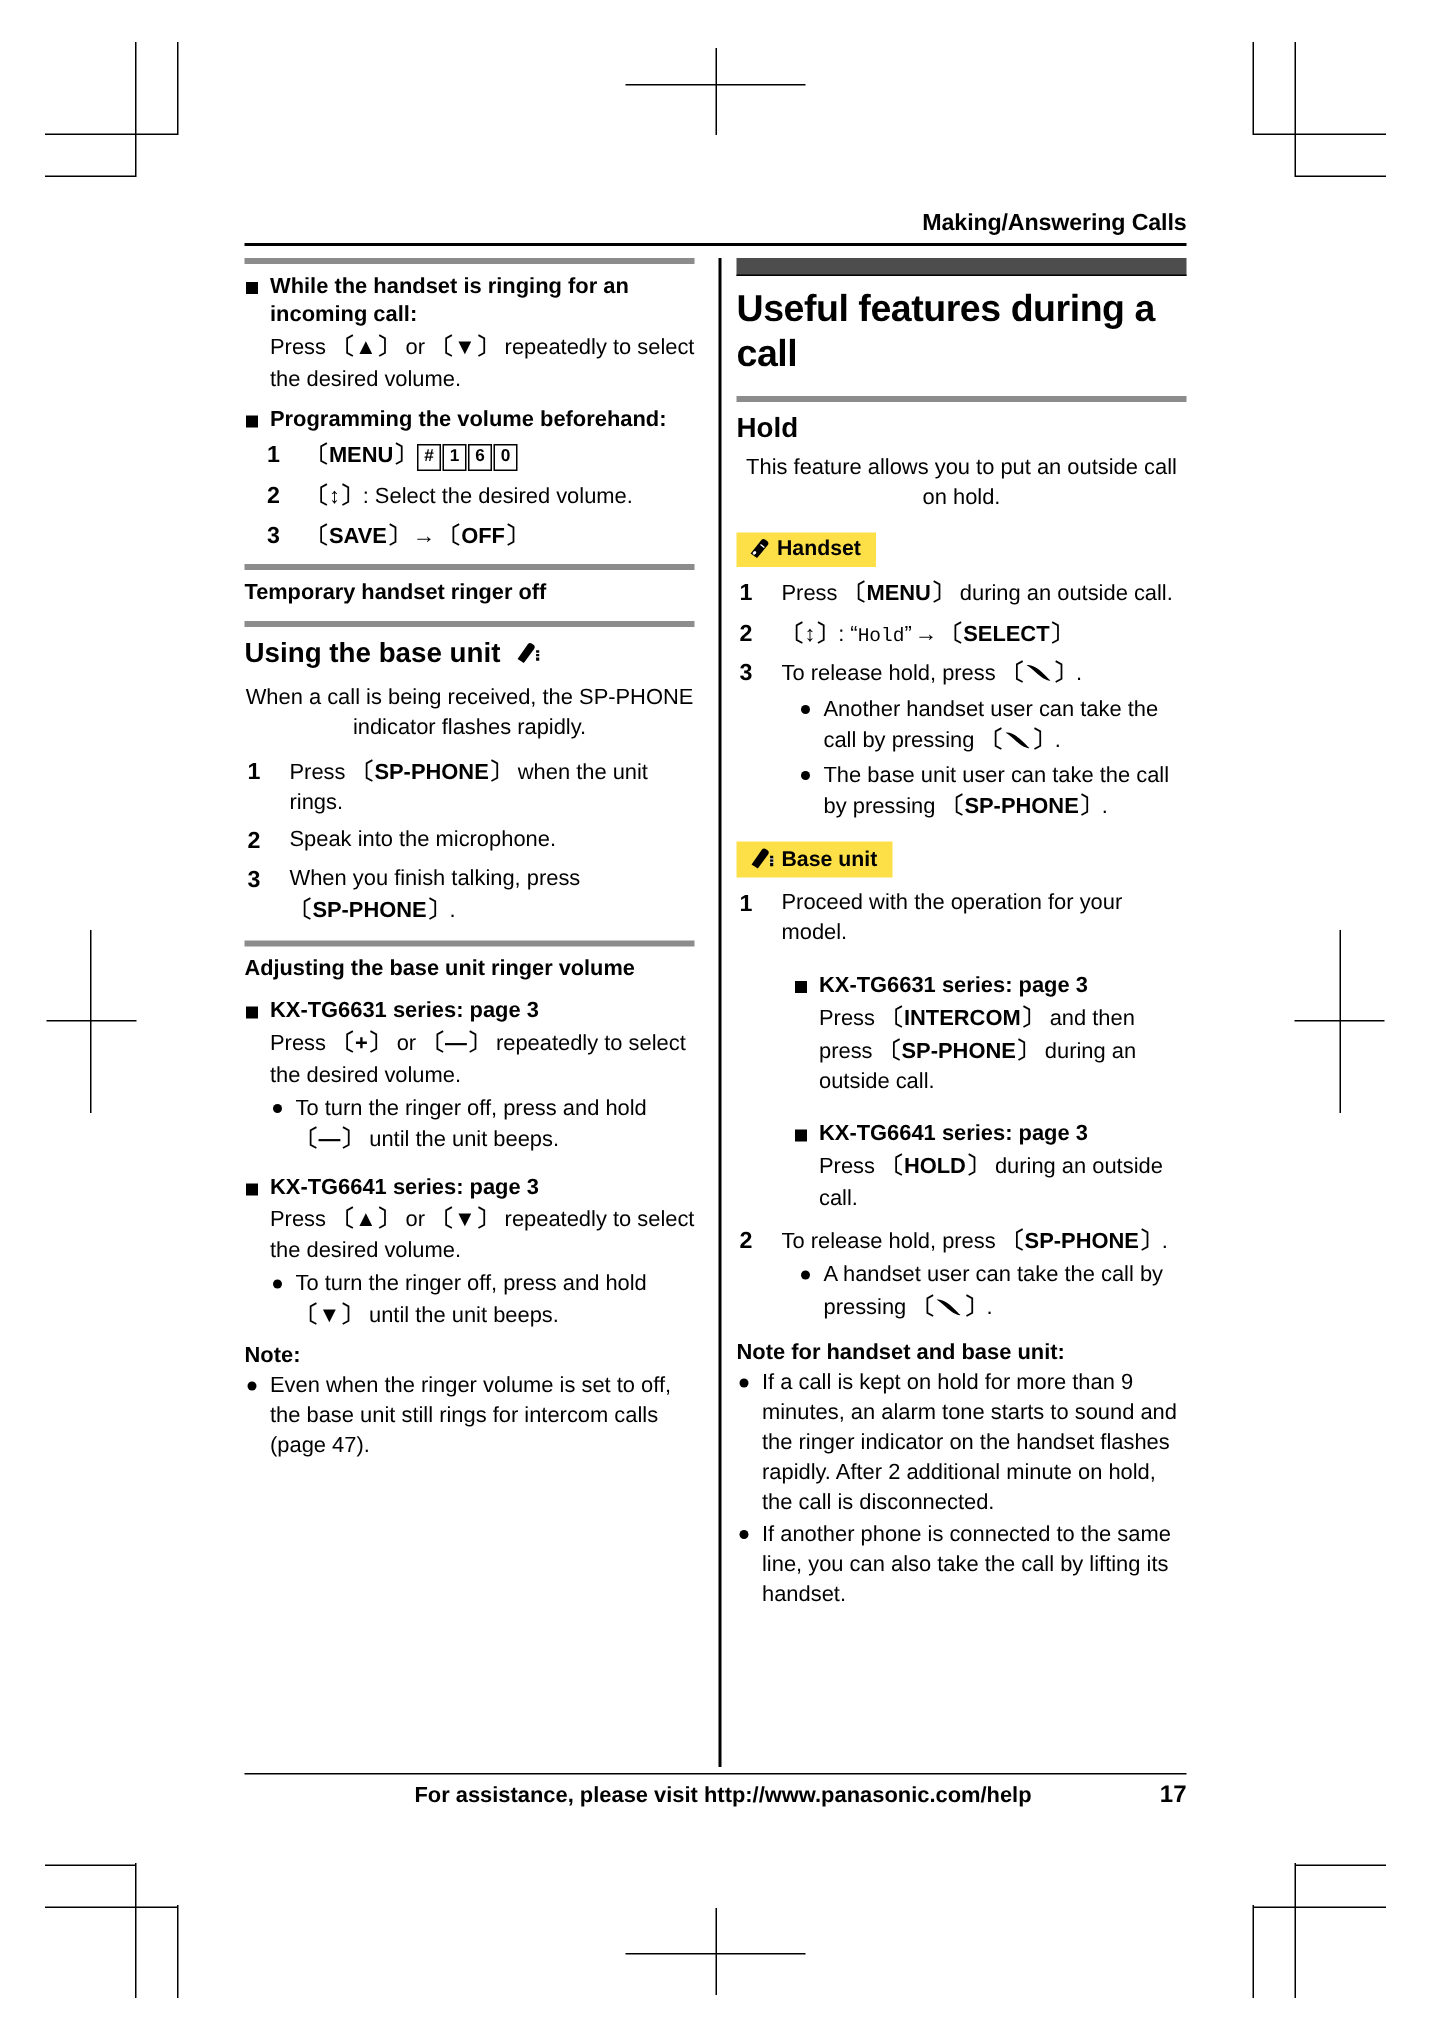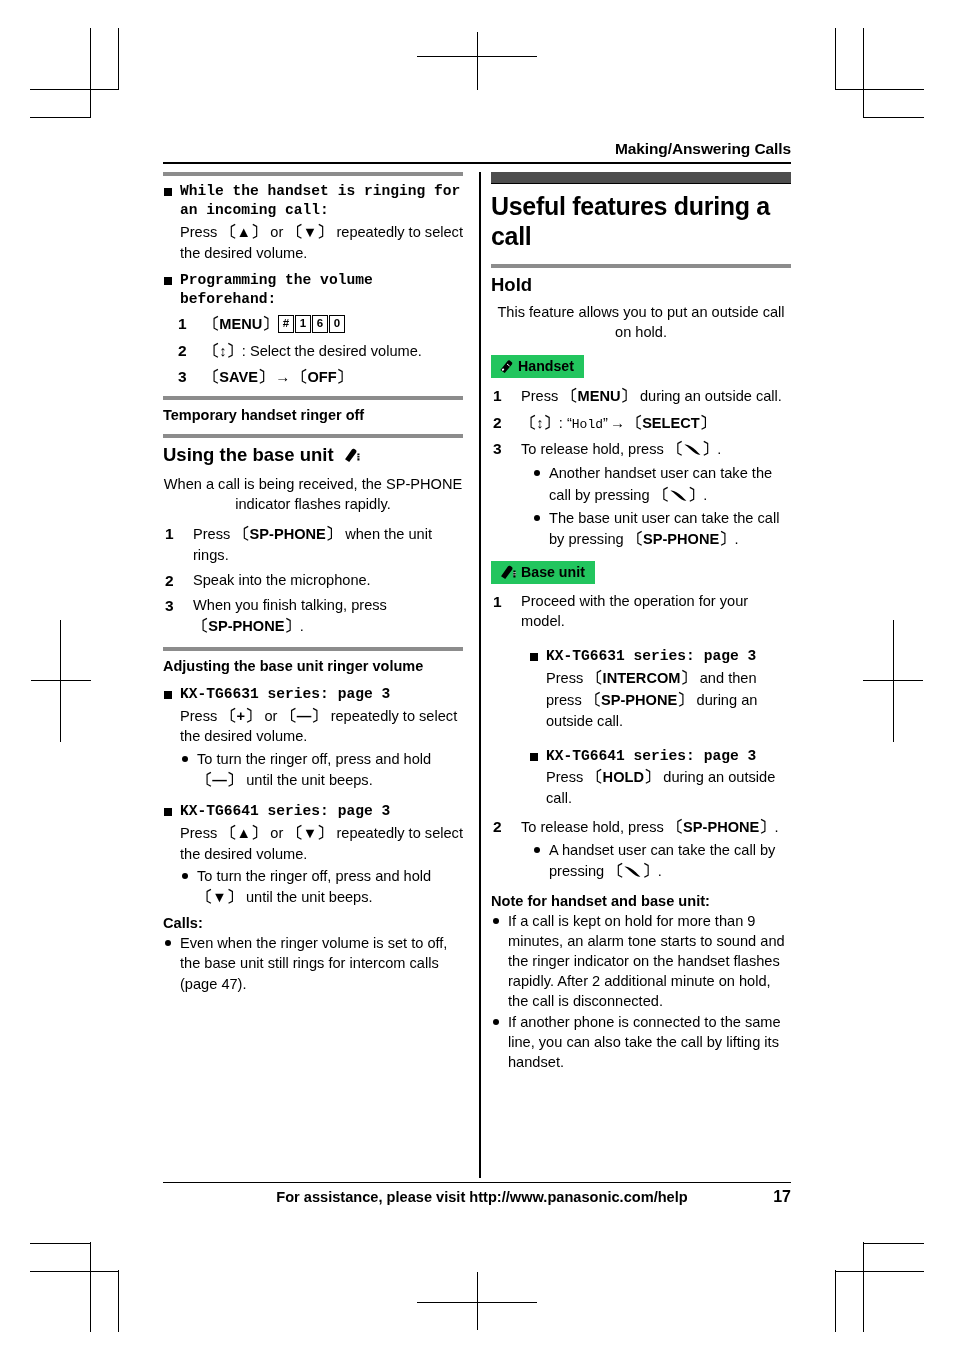--- a/index.html
+++ b/index.html
@@ -105,21 +105,20 @@
   }
 
   
   .sqitem { margin: 0 0 8px 0; }
   .sqhead {
     font-size: 14.6px;
     font-weight: bold;
     line-height: 1.35;
     position: relative;
     padding-left: 17px;
-    font-family: Liberation Mono, monospace;
   }
   .sqhead::before {
     content: "";
     position: absolute;
     left: 1px;
     top: 6px;
     width: 8px;
     height: 8px;
     background: #000;
   }
@@ -215,21 +214,21 @@
 
   
   .lcd {
     font-family: "Liberation Mono", "DejaVu Sans Mono", monospace;
     font-size: 13px;
   }
 
   
   .badge {
     display: inline-block;
-    background: #22c55e;
+    background: #fde047;
     font-size: 14.2px;
     font-weight: bold;
     padding: 3px 10px 3px 7px;
     margin: 4px 0 7px 0;
     line-height: 1.2;
   }
   .badge svg { vertical-align: -3px; margin-right: 4px; }
 
   
   .glyph { display: inline-block; vertical-align: -2px; }
@@ -379,21 +378,21 @@
         <div class="sqbody">
           <span>Press </span><span class="key"><span class="br l">〔</span><span>▲</span><span class="br r">〕</span></span><span> or </span><span class="key"><span class="br l">〔</span><span>▼</span><span class="br r">〕</span></span><span> repeatedly to select the desired volume.</span>
           <ul class="dots">
             <li>
               <span>To turn the ringer off, press and hold </span><span class="key"><span class="br l">〔</span><span>▼</span><span class="br r">〕</span></span><span> until the unit beeps.</span>
             </li>
           </ul>
         </div>
       </div>
 
-      <div class="note-label">Calls:</div>
+      <div class="note-label">Note:</div>
       <ul class="dots">
         <li>Even when the ringer volume is set to off, the base unit still rings for intercom calls (page 47).</li>
       </ul>
 
     </div>
 
     <div class="col-divider"></div>
 
     <div class="col col-right">
 

